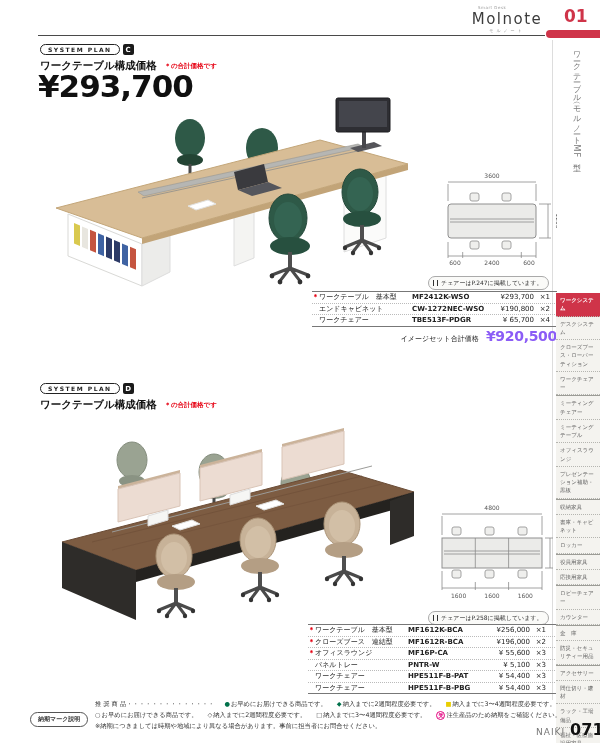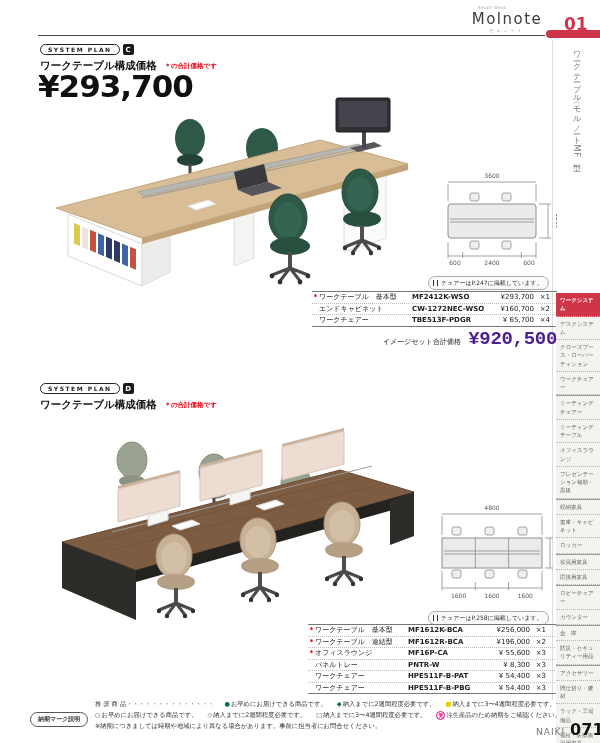--- a/index.html
+++ b/index.html
@@ -5,21 +5,21 @@
   html,body{margin:0;padding:0;background:#fff;}
   .page{position:relative;width:600px;height:743px;background:#ffffff;overflow:hidden;
         font-family:"DejaVu Sans","Liberation Sans",sans-serif;color:#222;}
   
   .brand{position:absolute;top:5px;left:468px;width:78px;text-align:center;}
   .brand-top{font-size:4px;color:#999;letter-spacing:.5px;text-align:left;margin-left:10px;}
   .brand-name{font-size:15px;color:#3c3c3c;letter-spacing:1.5px;}
   .brand-sub{font-size:4px;color:#888;letter-spacing:3px;}
   .header-rule{position:absolute;top:35px;left:38px;width:507px;height:1px;background:#4a4a4a;}
   .red-pill{position:absolute;top:30px;left:546px;width:54px;height:8px;border-radius:4px 0 0 4px;}
-  .page-num{position:absolute;top:14px;left:564px;font-size:17px;font-weight:bold;}
+  .page-num{position:absolute;top:6px;left:564px;font-size:17px;font-weight:bold;}
   .side-title{position:absolute;top:46px;left:570px;height:230px;writing-mode:vertical-rl;
               font-size:8px;color:#777;letter-spacing:1px;}
   .content-sep{position:absolute;top:40px;left:552px;width:1px;height:660px;background:#ddd;}
   
   .badge-row{position:absolute;display:flex;align-items:center;gap:3px;}
   .badge-pill{border:1px solid #222;border-radius:7px;padding:1px 7px;font-size:6px;font-weight:bold;
               letter-spacing:1.5px;color:#222;background:#fff;}
   .badge-letter{width:11px;height:11px;background:#1a1a1a;border-radius:2px;color:#fff;font-size:7px;
                 font-weight:bold;display:flex;align-items:center;justify-content:center;}
   .plan-title{position:absolute;font-size:10.5px;font-weight:bold;color:#111;}
@@ -37,21 +37,21 @@
   
   .ptable{position:absolute;border-top:1px solid #777;border-bottom:1px solid #777;}
   .prow{display:flex;align-items:center;font-size:7px;line-height:10.5px;border-bottom:1px dotted #bbb;color:#222;}
   .prow:last-child{border-bottom:none;}
   .c-mark{flex:0 0 7px;font-weight:bold;}
   .c-name{flex:0 0 93px;}
   .c-code{flex:0 0 80px;font-weight:bold;}
   .c-price{flex:0 0 42px;text-align:right;}
   .c-qty{flex:0 0 16px;text-align:right;}
   .ptotal{position:absolute;text-align:right;font-size:7px;color:#222;}
-  .ptotal b{font-size:19px;margin-left:5px;letter-spacing:-.3px;color:#4c1d95;font-family:Liberation Mono, monospace;}
+  .ptotal b{font-size:14px;margin-left:5px;letter-spacing:-.3px;color:#8b5cf6;}
   
   .sidebar{position:absolute;top:293px;left:556px;width:44px;}
   .sb-item{font-size:5.5px;line-height:1.5;color:#666;background:#f4f3ef;padding:3px 3px 3px 4px;
            border-bottom:1px dotted #b5b5b0;cursor:pointer;}
   .sb-item.sep-solid{border-top:1px solid #9c9c96;}
   .sb-item.active{color:#fff;font-weight:bold;}
   
   .footer-badge{position:absolute;left:30px;top:712px;border:1px solid #555;border-radius:9px;
                 padding:2px 7px;font-size:6px;font-weight:bold;color:#333;}
   .fline{position:absolute;left:95px;font-size:6.3px;color:#333;white-space:nowrap;}
@@ -198,21 +198,21 @@
       <span class="c-mark" style="color:#e60012">＊</span>
       <span class="c-name">ワークテーブル　基本型</span>
       <span class="c-code">MF2412K-WSO</span>
       <span class="c-price">¥293,700</span>
       <span class="c-qty">×1</span>
     </div>
     <div class="prow">
       <span class="c-mark" style="color:#e60012"></span>
       <span class="c-name">エンドキャビネット</span>
       <span class="c-code">CW-1272NEC-WSO</span>
-      <span class="c-price">¥160,700</span>
+      <span class="c-price">¥190,800</span>
       <span class="c-qty">×2</span>
     </div>
     <div class="prow">
       <span class="c-mark" style="color:#e60012"></span>
       <span class="c-name">ワークチェアー</span>
       <span class="c-code">TBE513F-PDGR</span>
       <span class="c-price">¥ 65,700</span>
       <span class="c-qty">×4</span>
     </div>
   </div>
@@ -342,37 +342,37 @@
   <div class="ptable" style="top:624px;left:308px;width:249px;">
     <div class="prow">
       <span class="c-mark" style="color:#e60012">＊</span>
       <span class="c-name">ワークテーブル　基本型</span>
       <span class="c-code">MF1612K-BCA</span>
       <span class="c-price">¥256,000</span>
       <span class="c-qty">×1</span>
     </div>
     <div class="prow">
       <span class="c-mark" style="color:#e60012">＊</span>
-      <span class="c-name">ワークテーブル　連結型</span>
+      <span class="c-name">クローズブース　連結型</span>
       <span class="c-code">MF1612R-BCA</span>
       <span class="c-price">¥196,000</span>
       <span class="c-qty">×2</span>
     </div>
     <div class="prow">
       <span class="c-mark" style="color:#e60012">＊</span>
       <span class="c-name">オフィスラウンジ</span>
       <span class="c-code">MF16P-CA</span>
       <span class="c-price">¥ 55,600</span>
       <span class="c-qty">×3</span>
     </div>
     <div class="prow">
       <span class="c-mark" style="color:#e60012"></span>
       <span class="c-name">パネルトレー</span>
       <span class="c-code">PNTR-W</span>
-      <span class="c-price">¥ 8,300</span>
+      <span class="c-price">¥ 5,100</span>
       <span class="c-qty">×3</span>
     </div>
     <div class="prow">
       <span class="c-mark" style="color:#e60012"></span>
       <span class="c-name">ワークチェアー</span>
       <span class="c-code">HPE511F-B-PAT</span>
       <span class="c-price">¥ 54,400</span>
       <span class="c-qty">×3</span>
     </div>
     <div class="prow">

